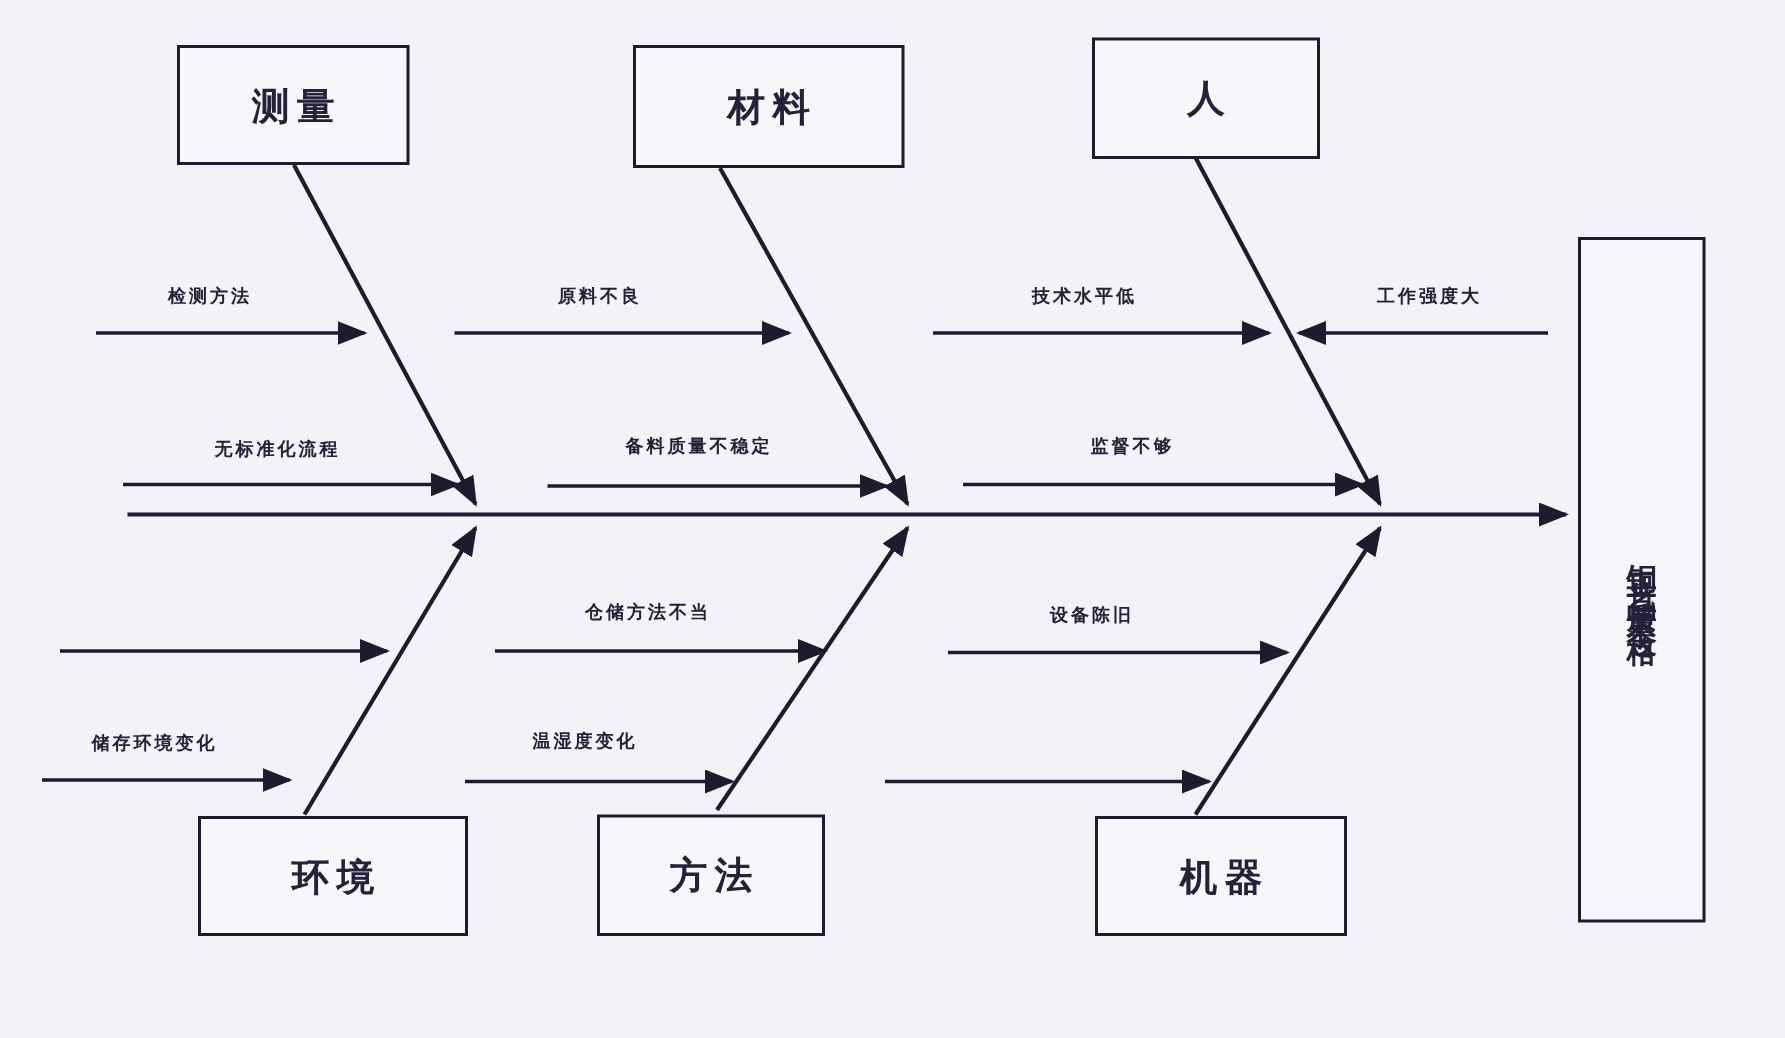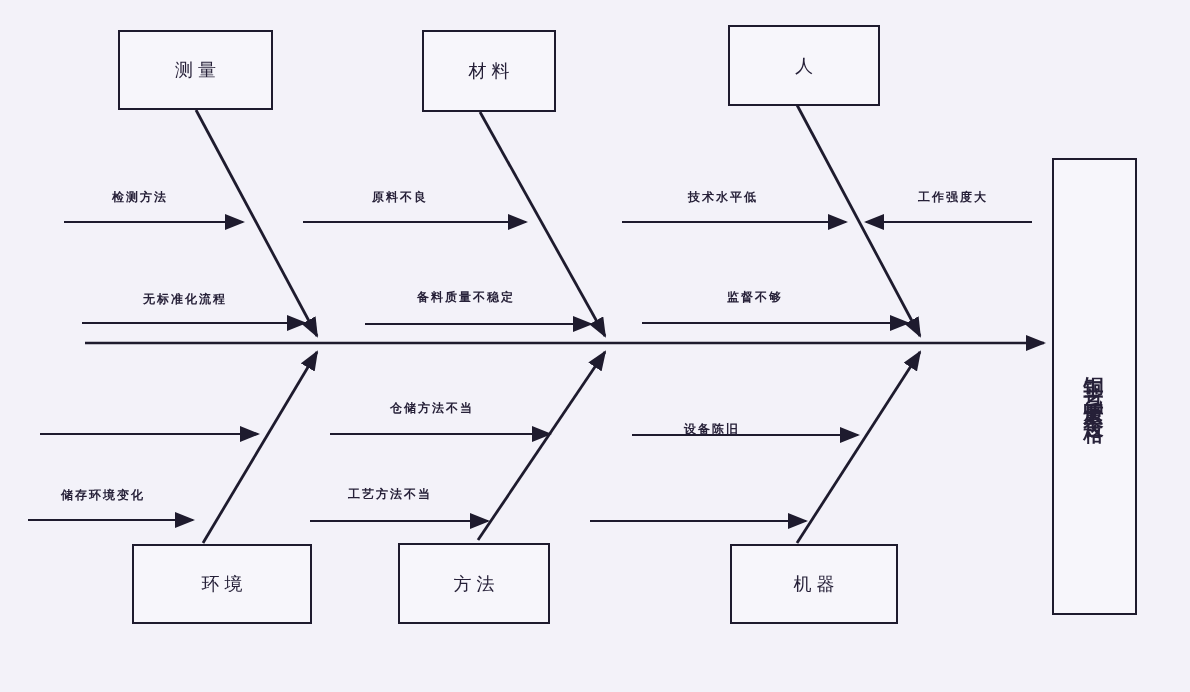--- a/index.html
+++ b/index.html
@@ -23,21 +23,21 @@
   .ln.diag  { stroke-width: 2.8; }
   .ln.sub   { stroke-width: 2.2; }
   .arrowhead-fill { fill: var(--line); }
 
   .cat-box {
     position: absolute;
     border: 2.5px solid var(--line);
     background: var(--boxbg);
     display: flex; align-items: center; justify-content: center;
     color: var(--text);
-    font-size: 18px; font-weight: normal; letter-spacing: 5px;
+    font-size: 25px; font-weight: bold; letter-spacing: 5px;
     text-indent: 5px; 
   }
   .effect-box {
     position: absolute;
     border: 2.5px solid var(--line);
     background: var(--boxbg);
     display: flex; align-items: center; justify-content: center;
   }
   .effect-box .vtext {
     writing-mode: vertical-rl;
@@ -83,36 +83,36 @@
     <line class="ln sub" x1="642" y1="323" x2="908" y2="323" marker-end="url(#arw)"></line>
     <line class="ln sub" x1="40" y1="434" x2="258" y2="434" marker-end="url(#arw)"></line>
     <line class="ln sub" x1="330" y1="434" x2="550" y2="434" marker-end="url(#arw)"></line>
     <line class="ln sub" x1="632" y1="435" x2="858" y2="435" marker-end="url(#arw)"></line>
     <line class="ln sub" x1="28" y1="520" x2="193" y2="520" marker-end="url(#arw)"></line>
     <line class="ln sub" x1="310" y1="521" x2="488" y2="521" marker-end="url(#arw)"></line>
     <line class="ln sub" x1="590" y1="521" x2="806" y2="521" marker-end="url(#arw)"></line>
   </svg>
 
   <div class="cat-box" style="left:118px; top:30px; width:155px; height:80px;">测量</div>
-  <div class="cat-box" style="left:422px; top:30px; width:134px; height:82px;">材料</div>
+  <div class="cat-box" style="left:422px; top:30px; width:181px; height:82px;">材料</div>
   <div class="cat-box" style="left:728px; top:25px; width:152px; height:81px;">人</div>
 
   <div class="cat-box" style="left:132px; top:544px; width:180px; height:80px;">环境</div>
   <div class="cat-box" style="left:398px; top:543px; width:152px; height:81px;">方法</div>
   <div class="cat-box" style="left:730px; top:544px; width:168px; height:80px;">机器</div>
 
   <div class="effect-box" style="left:1052px; top:158px; width:85px; height:457px;">
     <span class="vtext">铜工艺品质量不合格</span>
   </div>
 
   <div class="cause-label" style="left:40px;  top:189px;">检测方法</div>
   <div class="cause-label" style="left:300px; top:189px;">原料不良</div>
   <div class="cause-label" style="left:623px; top:189px;">技术水平低</div>
   <div class="cause-label" style="left:853px; top:189px;">工作强度大</div>
   <div class="cause-label" style="left:85px;  top:291px;">无标准化流程</div>
   <div class="cause-label" style="left:366px; top:289px;">备料质量不稳定</div>
   <div class="cause-label" style="left:655px; top:289px;">监督不够</div>
   <div class="cause-label" style="left:332px; top:400px;">仓储方法不当</div>
-  <div class="cause-label" style="left:612px; top:402px;margin-top:19px;">设备陈旧</div>
+  <div class="cause-label" style="left:628px; top:402px;">设备陈旧</div>
   <div class="cause-label" style="left:3px;   top:487px;">储存环境变化</div>
-  <div class="cause-label" style="left:290px; top:486px;">工艺方法不当</div>
+  <div class="cause-label" style="left:290px; top:486px;">温湿度变化</div>
 
 </div>
 
 </body></html>

